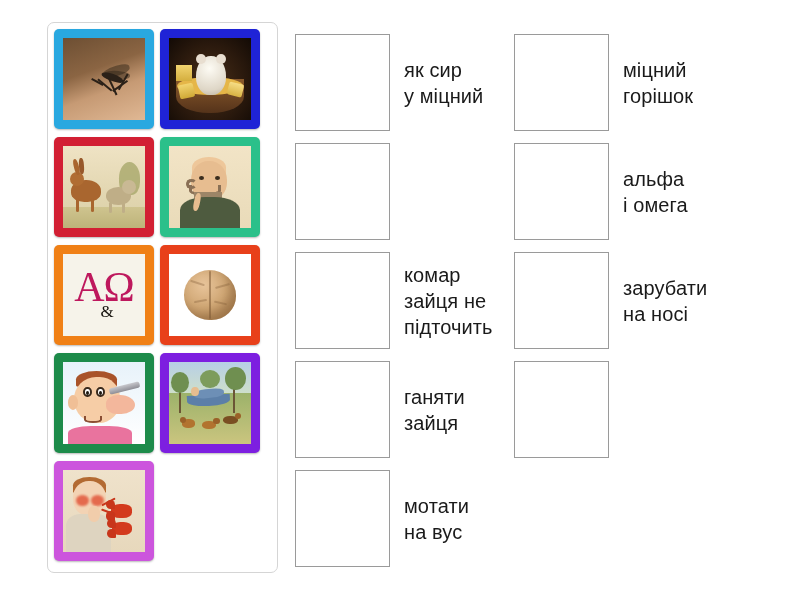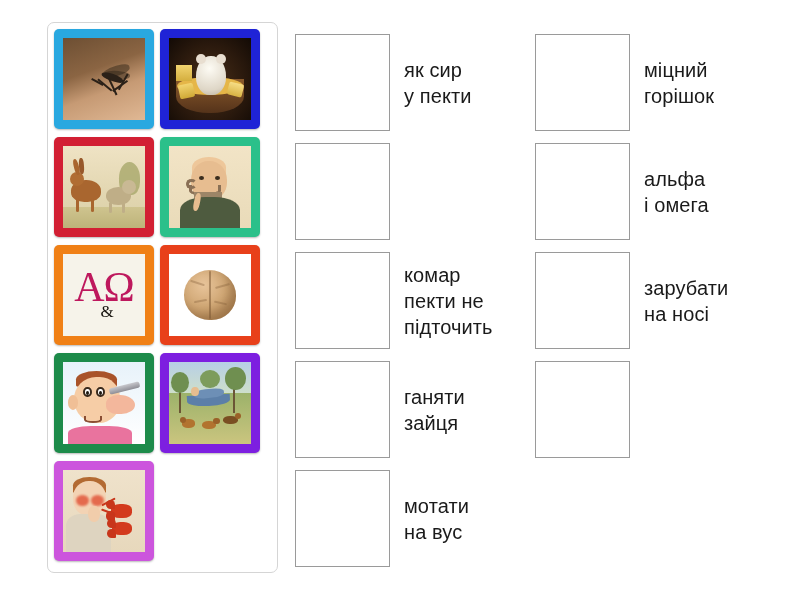--- a/index.html
+++ b/index.html
@@ -40,21 +40,21 @@
   .img-inner {
     width: 100%; height: 100%;
     position: relative;
     overflow: hidden;
     background: #f2ece0;
   }
 
   
   .word-col { position: absolute; top: 34px; }
   .word-col.c1 { left: 295px; }
-  .word-col.c2 { left: 535px; }
+  .word-col.c2 { left: 514px; }
   .word-row {
     display: flex; align-items: center;
     height: 97px;
     margin-bottom: 12px;
   }
   .drop-box {
     width: 95px; height: 97px;
     border: 1px solid #9a9a9a;
     background: #ffffff;
     flex: 0 0 auto;
@@ -336,29 +336,29 @@
             <div class="claw" style="left:54%;top:72%;width:11%;height:11%"></div>
           </div>
         </div>
       </div>
   </div>
 
   <div class="word-col c1">
       <div class="word-row">
         <div class="drop-box"></div>
         <div class="word-label">як сир
-у пекти</div>
+у міцний</div>
       </div>
       <div class="word-row">
         <div class="drop-box"></div>
       </div>
       <div class="word-row">
         <div class="drop-box"></div>
         <div class="word-label">комар
-пекти не
+зайця не
 підточить</div>
       </div>
       <div class="word-row">
         <div class="drop-box"></div>
         <div class="word-label">ганяти
 зайця</div>
       </div>
       <div class="word-row">
         <div class="drop-box"></div>
         <div class="word-label">мотати

